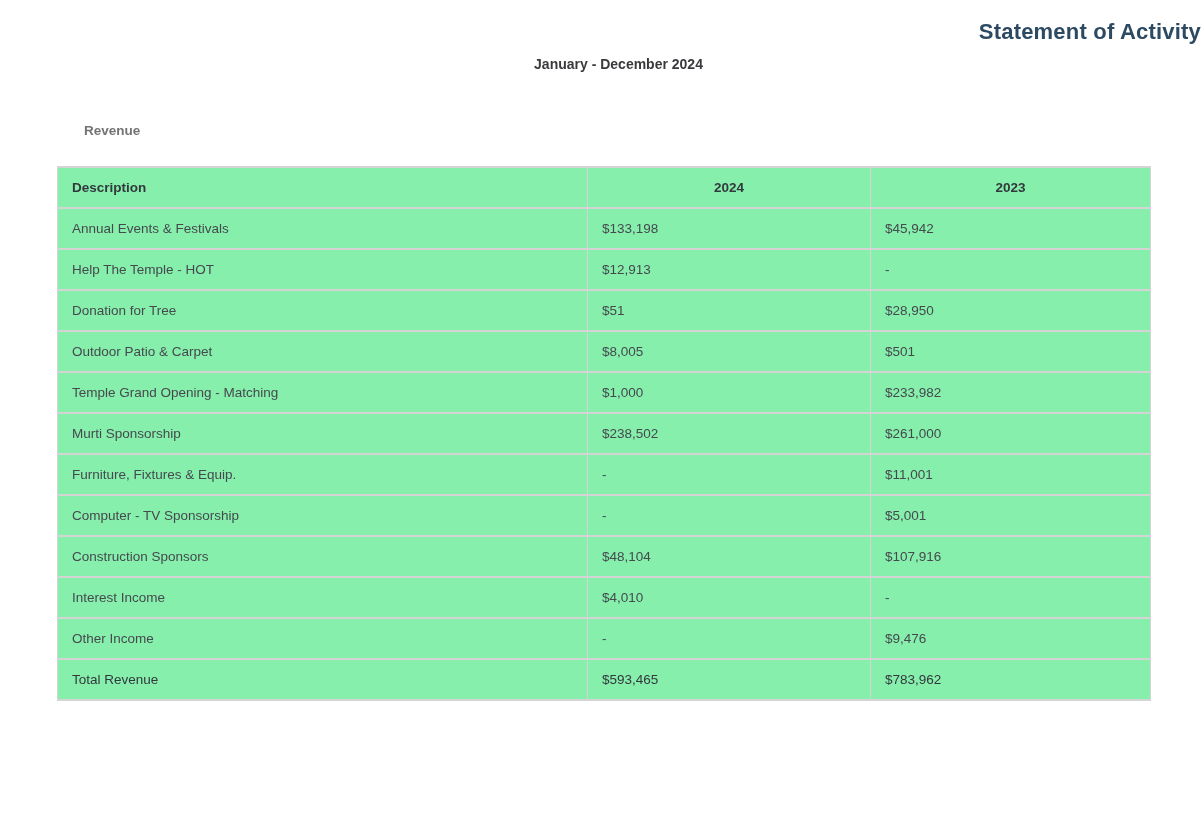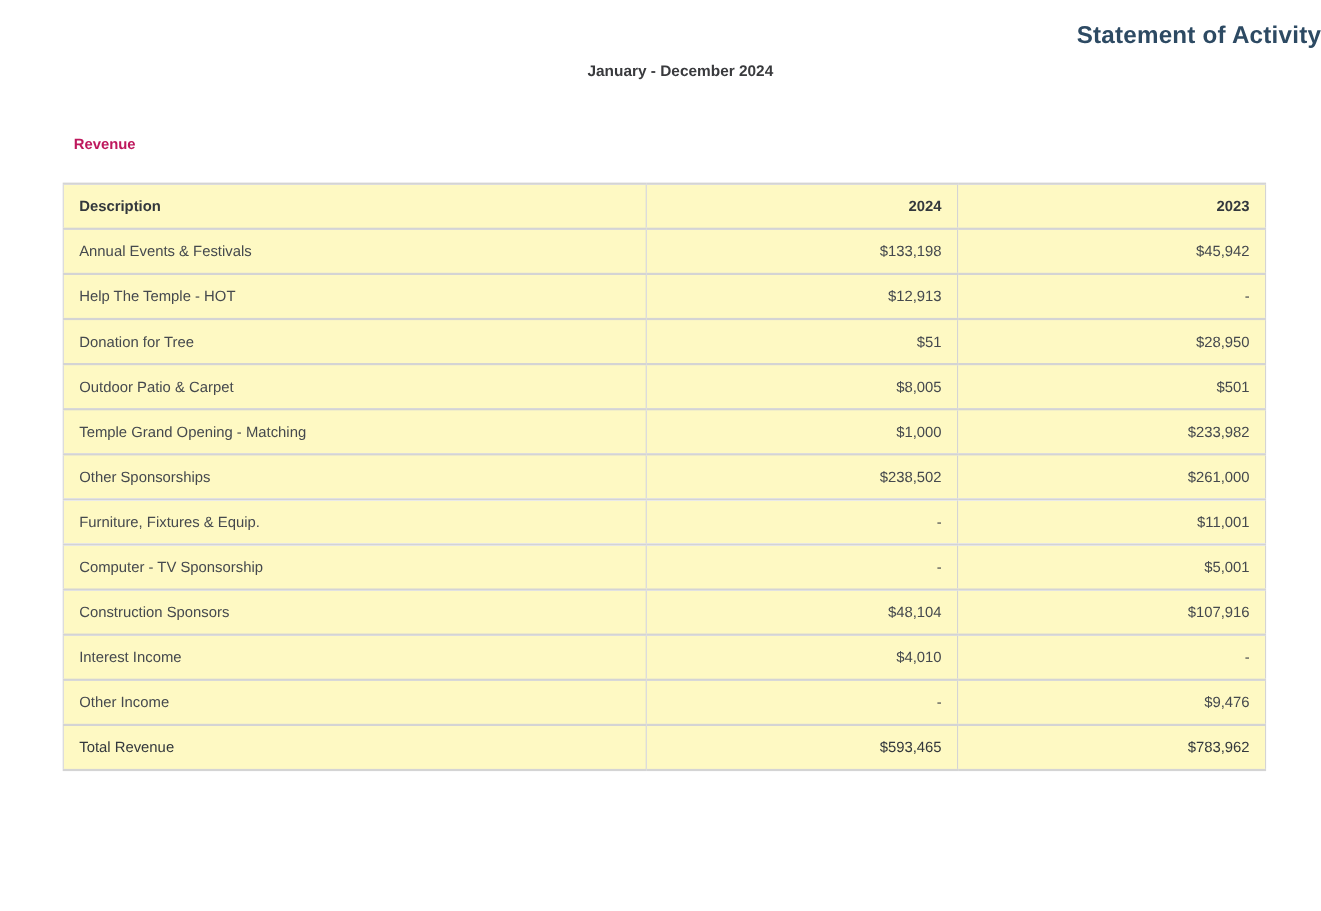--- a/index.html
+++ b/index.html
@@ -26,54 +26,54 @@
   .report-subtitle {
     margin: 11px 0 0 0;
     text-align: center;
     font-size: 14px;
     line-height: 16px;
     font-weight: bold;
     color: #393a3d;
     padding-left: 36px;
   }
   .section-label {
-    margin: 51px 0 0 67px;
+    margin: 51px 0 0 84px;
     font-size: 13.5px;
     line-height: 16px;
     font-weight: bold;
-    color: #be185d;
+    color: #737373;
   }
   table.report-table {
     margin: 27px 0 0 57px;
     width: 1093px;
     border-collapse: collapse;
     table-layout: fixed;
     font-size: 13.5px;
     color: #45494e;
   }
   .report-table col.c-desc  { width: 530px; }
   .report-table col.c-y2024 { width: 283px; }
   .report-table col.c-y2023 { width: 280px; }
   .report-table th,
   .report-table td {
     border: solid #d4d4d4;
     border-width: 2px 1px;
     height: 39px;
     padding: 0 14px;
     vertical-align: middle;
-    background: #fef9c3;
+    background: #86efac;
     overflow: hidden;
     white-space: nowrap;
   }
   .report-table th {
     font-weight: bold;
     color: #33383d;
   }
   .cell-left  { text-align: left; }
-  .cell-right { text-align: right; }
+  .cell-right { }
   .total-row td {
     font-weight: normal;
     color: #33383d;
   }
 </style>
 </head>
 <body>
 
 <div class="report-title">Statement of Activity</div>
 
@@ -115,21 +115,21 @@
         <td class="cell-left">Outdoor Patio &amp; Carpet</td>
         <td class="cell-right">$8,005</td>
         <td class="cell-right">$501</td>
       </tr>
       <tr>
         <td class="cell-left">Temple Grand Opening - Matching</td>
         <td class="cell-right">$1,000</td>
         <td class="cell-right">$233,982</td>
       </tr>
       <tr>
-        <td class="cell-left">Other Sponsorships</td>
+        <td class="cell-left">Murti Sponsorship</td>
         <td class="cell-right">$238,502</td>
         <td class="cell-right">$261,000</td>
       </tr>
       <tr>
         <td class="cell-left">Furniture, Fixtures &amp; Equip.</td>
         <td class="cell-right">-</td>
         <td class="cell-right">$11,001</td>
       </tr>
       <tr>
         <td class="cell-left">Computer - TV Sponsorship</td>

